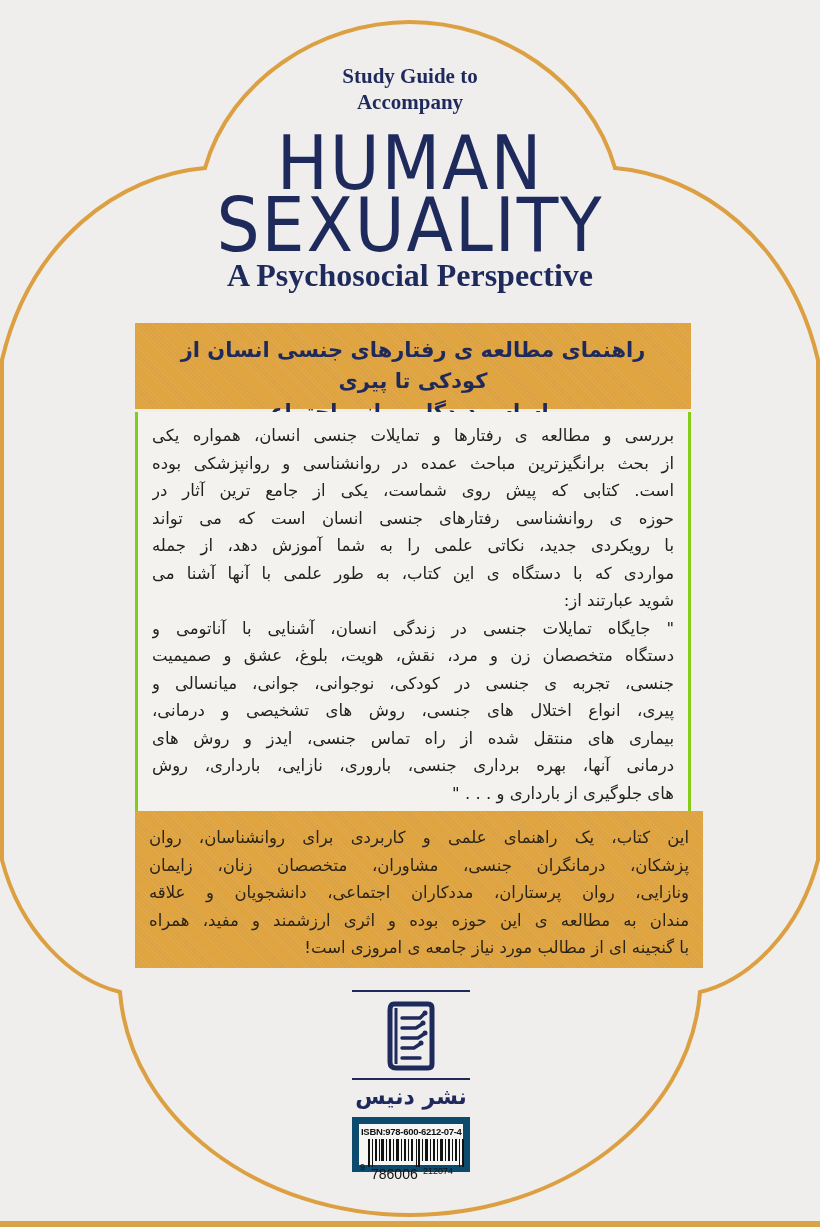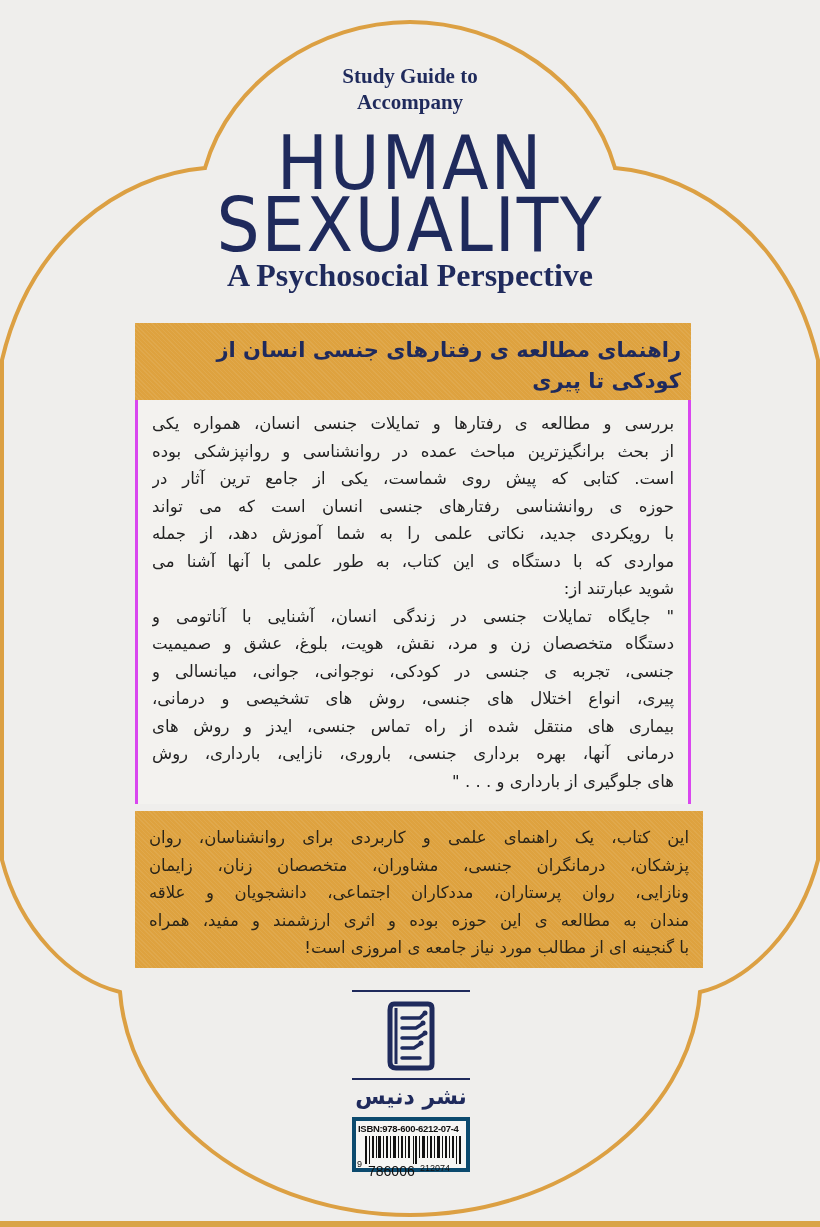--- a/index.html
+++ b/index.html
@@ -23,32 +23,32 @@
   }
   .human { top: 128px; font-size: 74px; line-height: 70px; }
   .sexuality { top: 190px; font-size: 74px; line-height: 70px; }
   .persp { top: 257px; font-size: 32px; }
   .box {
     position: absolute; left: 135px; width: 556px;
     background-color: #dea23f;
     background-image: repeating-linear-gradient(45deg, rgba(255,255,255,0.07) 0 1px, transparent 1px 3px);
   }
   .box-top { top: 323px; height: 86px; }
-  .box-mid { top: 400px; height: 404px; background: #d946ef; }
+  .box-mid { top: 412px; height: 404px; background: #84cc16; }
   .box-mid .inner {
     position: absolute; left: 3px; right: 3px; top: 0; bottom: 0;
     background: #f3f2ef;
   }
   .box-bot { top: 811px; height: 157px; padding-left: 12px; }
   .fa {
     direction: rtl; text-align: justify; font-family: "DejaVu Sans", sans-serif;
     color: #222; 
   }
   .headline {
-    position: absolute; left: 10px; right: 10px; top: 12px; 
+    position: absolute; left: 10px; right: 10px; top: 12px; text-align: center;
     font-family: "DejaVu Sans", sans-serif; font-weight: bold; color: #1f2a5c;
     font-size: 21px; line-height: 31px; direction: rtl;
   }
   .body-lines {
     position: absolute; left: 14px; right: 14px; top: 10px;
     font-size: 16.5px; line-height: 27.5px;
   }
   .body-lines div, .bottom-lines div { text-align-last: justify; white-space: nowrap; overflow: hidden; }
   .body-lines div.last, .bottom-lines div.last { text-align-last: right; }
   .bottom-lines {
@@ -57,21 +57,21 @@
   }
   .publisher { position: absolute; left: 352px; top: 990px; width: 118px; }
   .pub-rule { height: 2px; background: #1f2a5c; }
   .logo { display: block; margin: 8px auto 6px; }
   .pub-name {
     text-align: center; font-family: "DejaVu Sans", sans-serif; font-weight: bold;
     color: #1f2a5c; font-size: 22px; direction: rtl; margin-top: 4px;
   }
   .isbn-box {
     position: absolute; left: 352px; top: 1117px; width: 118px; height: 55px;
-    border: 4px solid #0c4a6e; background: #f6f6f4; box-sizing: border-box;
+    border: 7px solid #0c4a6e; background: #f6f6f4; box-sizing: border-box;
   }
   .isbn-label {
     font-family: "Liberation Sans", sans-serif; font-weight: bold; font-size: 9.5px;
     color: #111; padding: 2px 0 0 2px; letter-spacing: -0.3px;
   }
   .barcode { position: absolute; left: 9px; top: 15px; }
   .bc-left { position: absolute; left: 1px; top: 38px; font-family: "Liberation Sans", sans-serif; font-size: 9px; color:#111; }
   .bc-a { position: absolute; left: 12px; top: 42px; font-family: "Liberation Sans", sans-serif; font-size: 14px; color:#111; }
   .bc-b { position: absolute; left: 64px; top: 42px; font-family: "Liberation Sans", sans-serif; font-size: 9px; color:#111; }
 </style>

